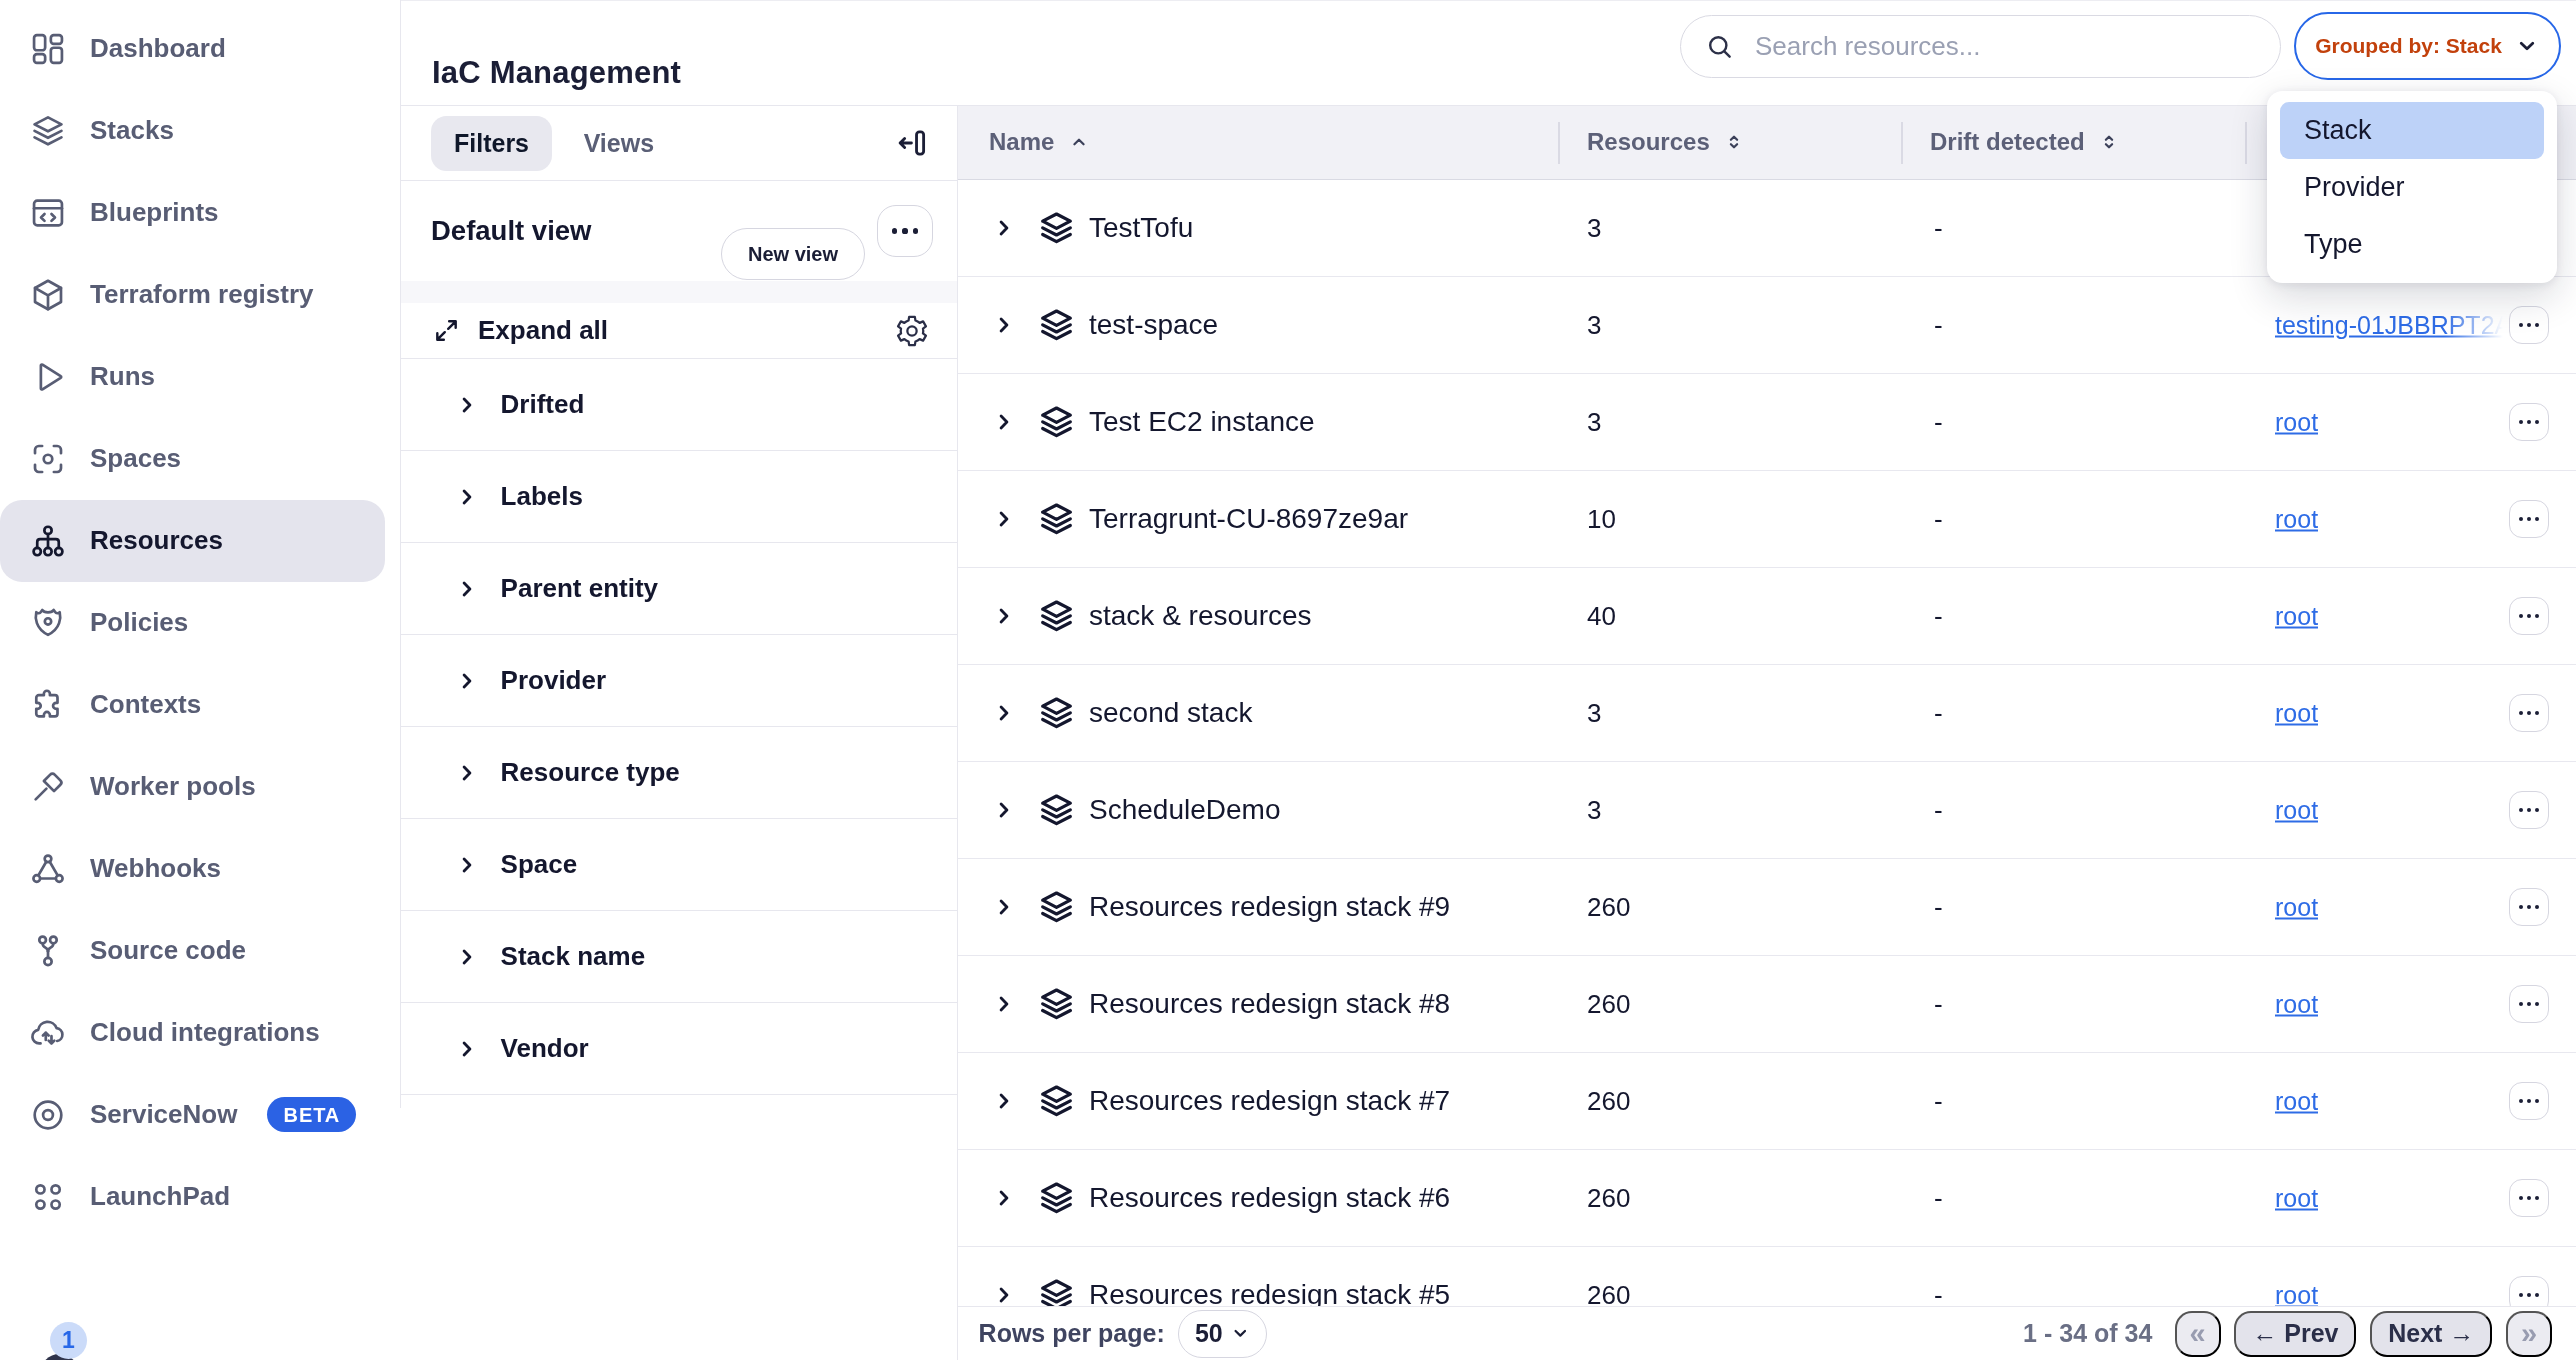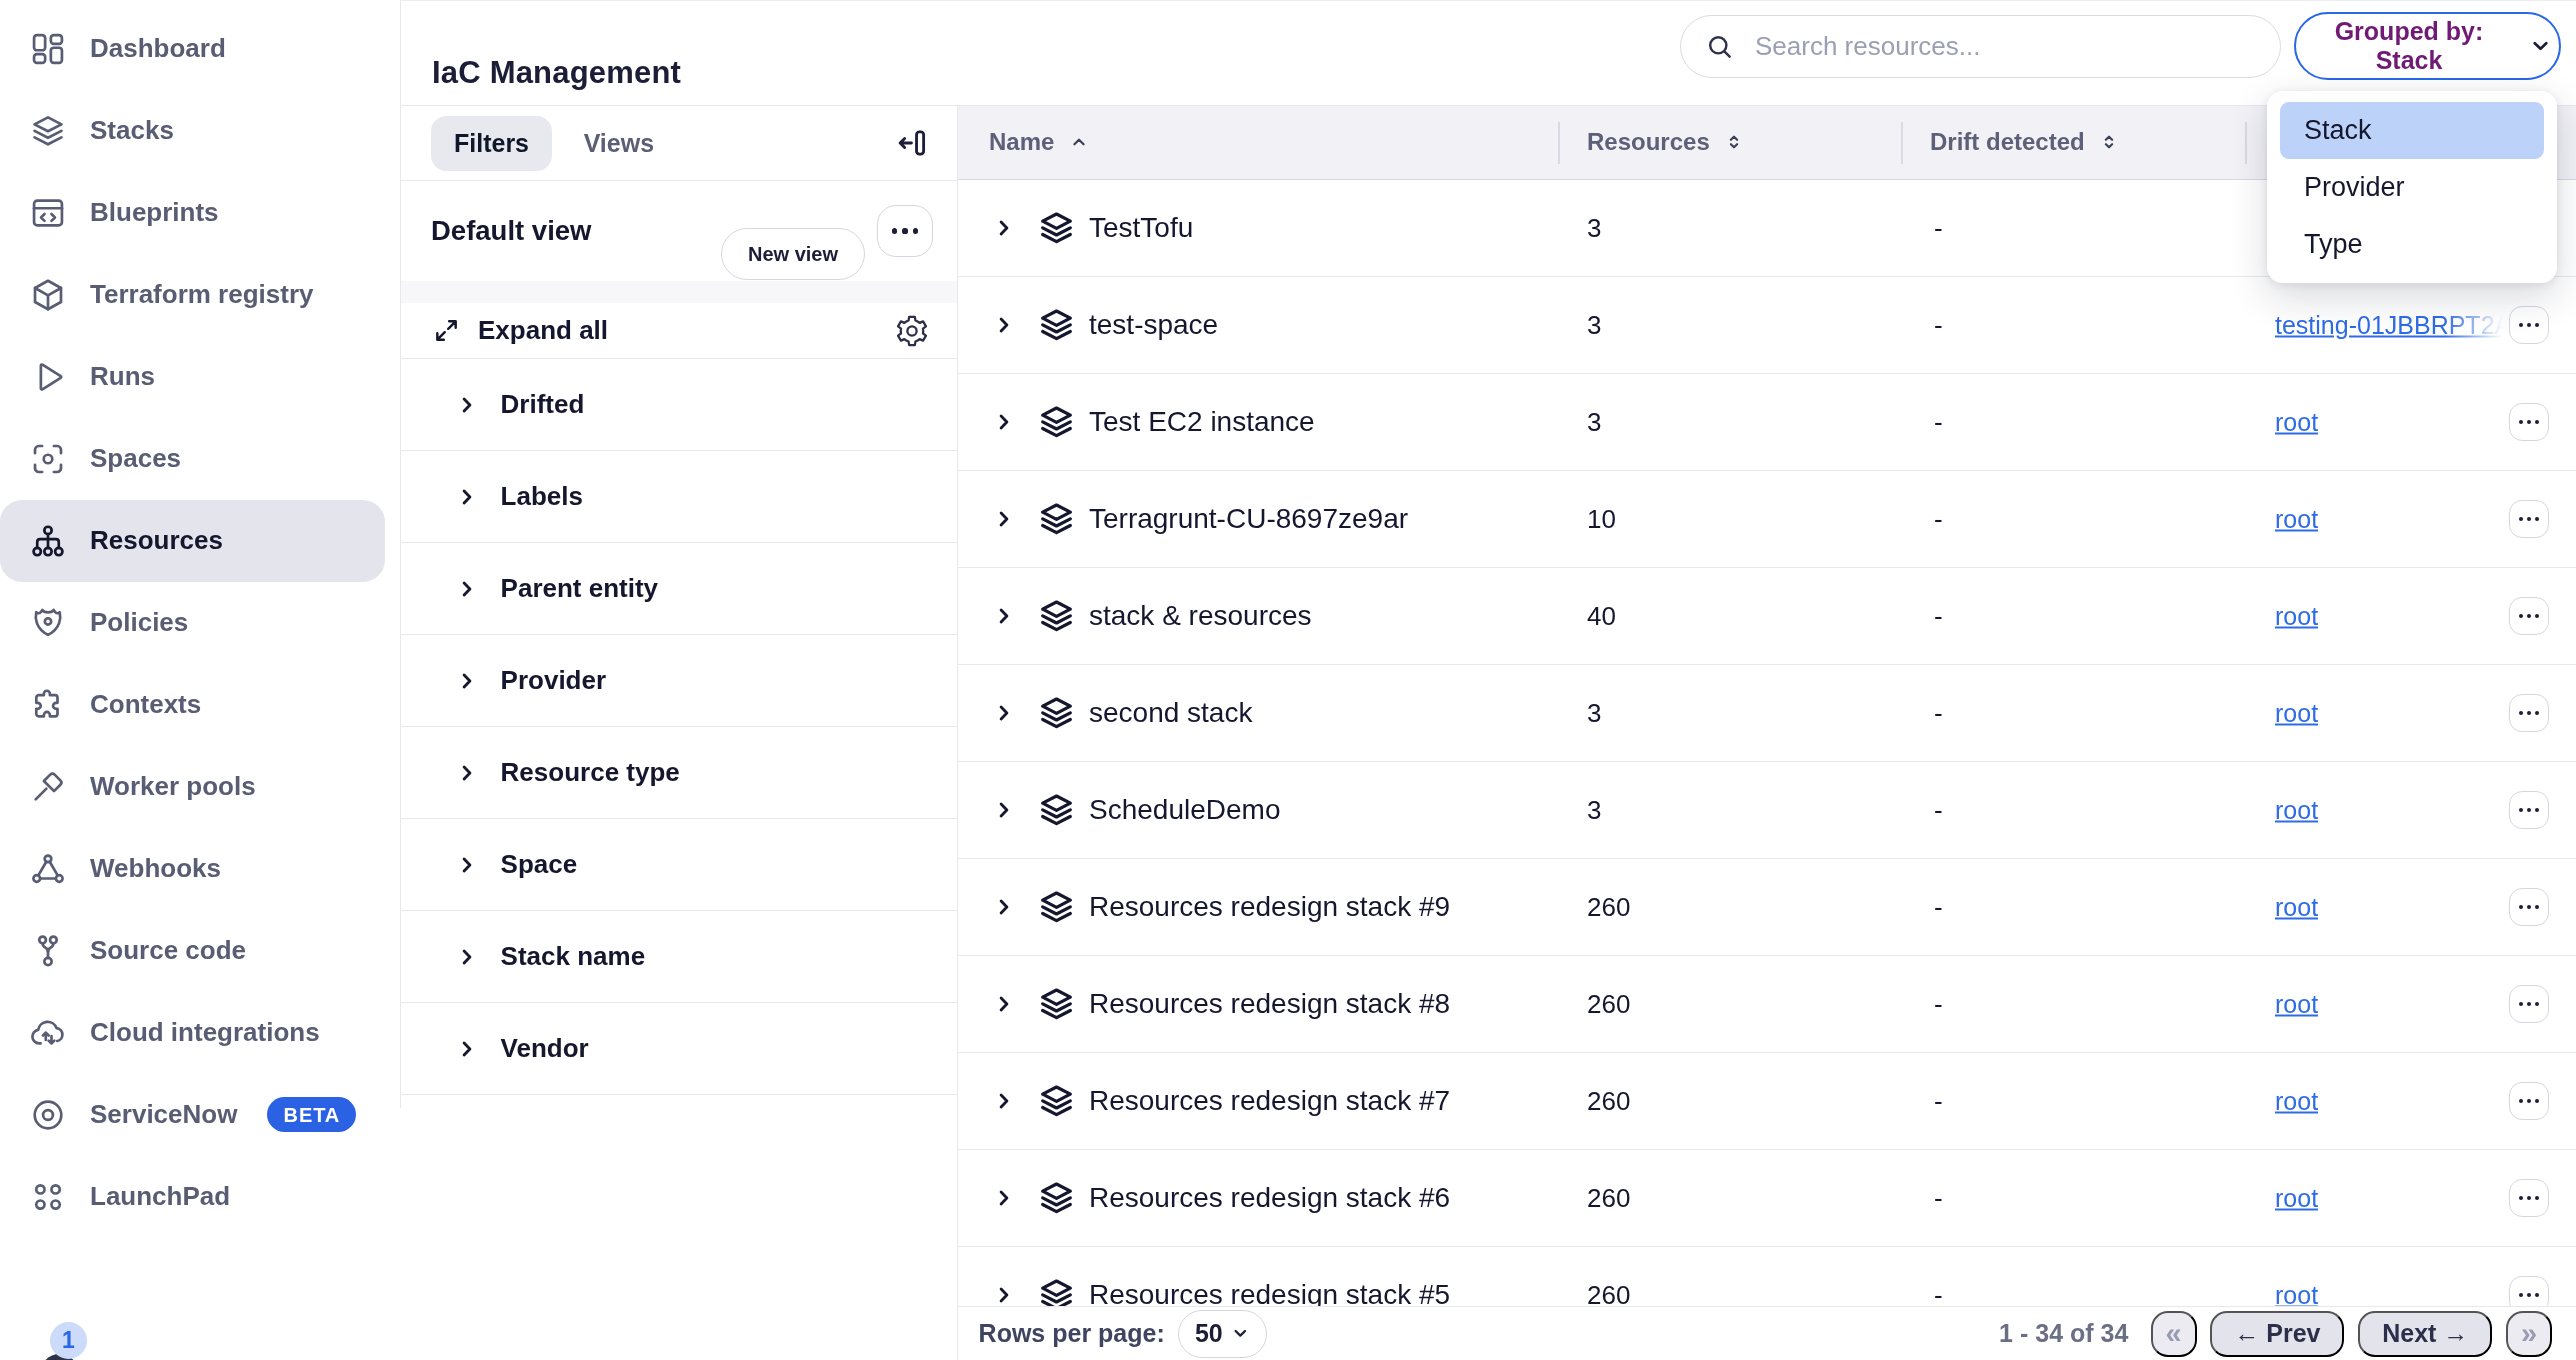--- a/index.html
+++ b/index.html
@@ -30,21 +30,21 @@
   .page-title{position:absolute;left:31px;top:0;height:102px;display:flex;align-items:center;
               font-size:31px;font-weight:700;color:#1b1e36;letter-spacing:0.2px;}
   .search{position:absolute;left:1279px;top:13.7px;width:601px;height:63px;border:1.7px solid #dadae3;
           border-radius:33px;display:flex;align-items:center;padding:0 24px;gap:19px;
           box-sizing:border-box;background:#fff;}
   .search svg{width:29px;height:29px;stroke-width:2;color:#2c3048;flex:0 0 29px;}
   .search input{border:0;outline:0;flex:1;font:400 26px "Liberation Sans",sans-serif;color:#1b1e36;background:transparent;}
   .search input::placeholder{color:#9aa0b3;}
   .group-btn{position:absolute;left:1893px;top:11px;width:267px;height:68px;border:2.6px solid #2767e8;
              border-radius:35px;background:#fff;display:flex;align-items:center;justify-content:center;
-             gap:12px;font-size:25px;font-weight:700;color:#701a75;box-sizing:border-box;cursor:pointer;}
+             gap:12px;font-size:21px;font-weight:700;color:#c2410c;box-sizing:border-box;cursor:pointer;}
   .group-btn svg{width:26px;height:26px;stroke-width:2.6;color:#1b1e36;}
 
   
   .dropdown{position:absolute;left:2267px;top:91px;width:290px;height:192px;background:#fff;border-radius:15.5px;
             box-shadow:0 13.7px 38px rgba(20,24,50,.16),0 1.7px 8.6px rgba(20,24,50,.08);
             z-index:40;padding:11px 13px;box-sizing:border-box;}
   .dd-item{height:57px;border-radius:9px;display:flex;align-items:center;padding-left:24px;
            font-size:27px;color:#14172e;cursor:pointer;}
   .dd-item[data-selected="true"]{background:#bdd2f8;}
 
@@ -114,21 +114,21 @@
   .rpp-label{font-size:25px;font-weight:600;color:#3f4460;}
   .page-select{margin-left:13.7px;height:48px;min-width:72px;border:1.7px solid #d6d6e0;border-radius:24px;
                display:flex;align-items:center;justify-content:center;gap:6.9px;padding:0 15.5px;
                font-size:25px;font-weight:700;color:#1b1e36;cursor:pointer;box-sizing:border-box;}
   .page-select svg{width:20.6px;height:20.6px;stroke-width:2.6;}
   .spacer{flex:1;}
   .range{font-size:25px;font-weight:600;color:#6a6f85;margin-right:8.6px;}
   .pg-btn{height:46px;border-radius:17px;display:flex;align-items:center;justify-content:center;
           font-weight:600;cursor:pointer;margin-left:13.7px;box-sizing:border-box;}
   .pg-icon{width:46px;background:#ebebf1;color:#989cb0;font-size:29px;}
-  .pg-text{padding:0 22px;background:#e3e3eb;color:#2b2f49;font-size:25px;}
+  .pg-text{padding:0 16px;background:#e3e3eb;color:#2b2f49;font-size:25px;}
 </style>
 </head>
 <body>
 
 <svg width="0" height="0" style="position:absolute">
   <symbol id="i-dashboard" viewBox="0 0 24 24">
       <rect x="3.2" y="3.2" width="7" height="9.6" rx="1.8"></rect>
       <rect x="13.8" y="3.2" width="7" height="5.6" rx="1.8"></rect>
       <rect x="3.2" y="15.2" width="7" height="5.6" rx="1.8"></rect>
       <rect x="13.8" y="11.2" width="7" height="9.6" rx="1.8"></rect>

